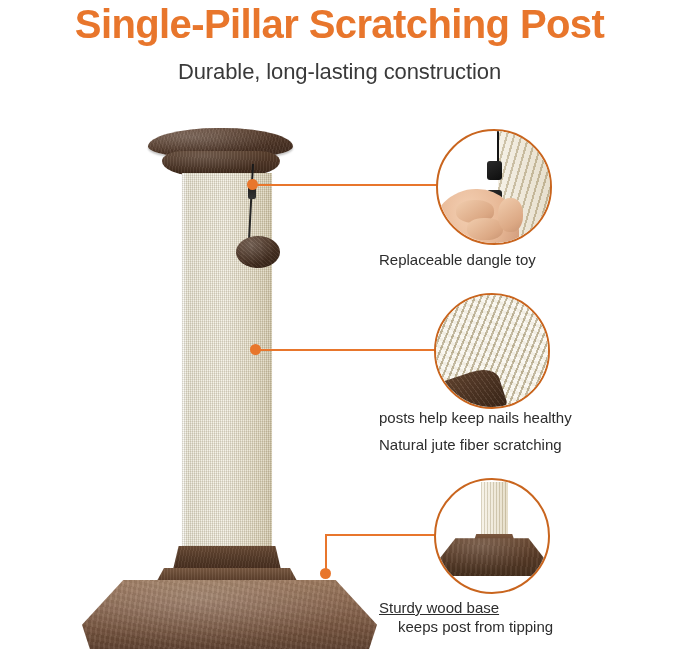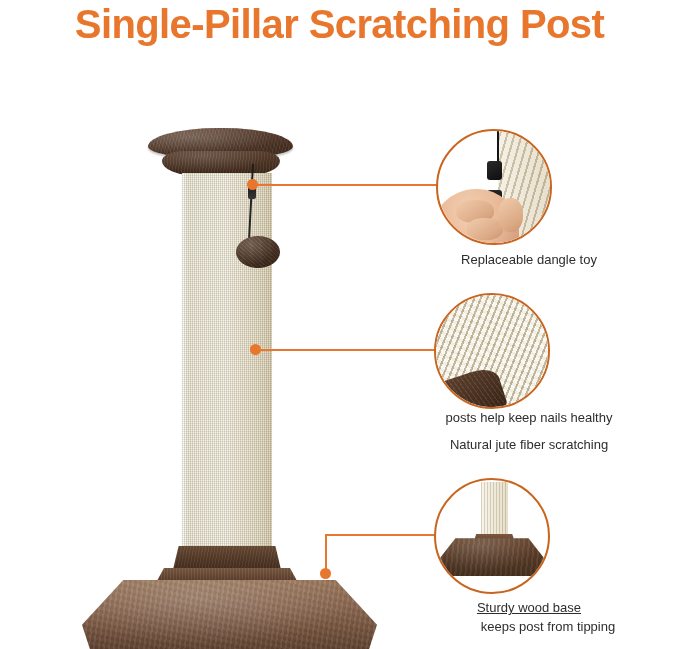--- a/index.html
+++ b/index.html
@@ -119,22 +119,22 @@
       repeating-linear-gradient(12deg, rgba(0,0,0,.06) 0 3px, rgba(255,255,255,.06) 3px 6px);
   }
 
   
   .callout{position:absolute;}
   .circle{
     position:absolute;border-radius:50%;overflow:hidden;
     border:2px solid #C9651E;background:#ffffff;
   }
   .cap-text{
-    position:absolute;text-align:center;color:#2d2d2d;
-    font-size:13px;line-height:19px;font-weight:400;
+    position:absolute;text-align:left;color:#2d2d2d;
+    font-size:15px;line-height:19px;font-weight:400;
   }
 
   
   .c1-rope{
     position:absolute;right:0;top:0;width:46%;height:100%;
     background:
       linear-gradient(90deg,#efe8d6 0%,#e3d9c1 45%,#d6c9ab 100%);
   }
   .c1-rope::after{
     content:"";position:absolute;inset:0;opacity:.75;
@@ -203,20 +203,21 @@
   .leader-h{position:absolute;height:2px;background:#E8762C;}
   .leader-v{position:absolute;width:2px;background:#E8762C;}
   .leader-dot{position:absolute;width:11px;height:11px;border-radius:50%;background:#E8762C;}
 </style>
 </head>
 <body>
 
 <div class="stage">
 
   <div class="title">Single-Pillar Scratching Post</div>
+  <div class="subtitle">Durable, long-lasting construction</div>
 
   <div class="product">
     <div class="cap-top"></div>
     <div class="cap-collar"></div>
     <div class="column"></div>
     <div class="dangle-cord"></div>
     <div class="dangle-clip"></div>
     <div class="dangle-ball"></div>
     <div class="foot-collar"></div>
     <div class="base-mid"></div>

